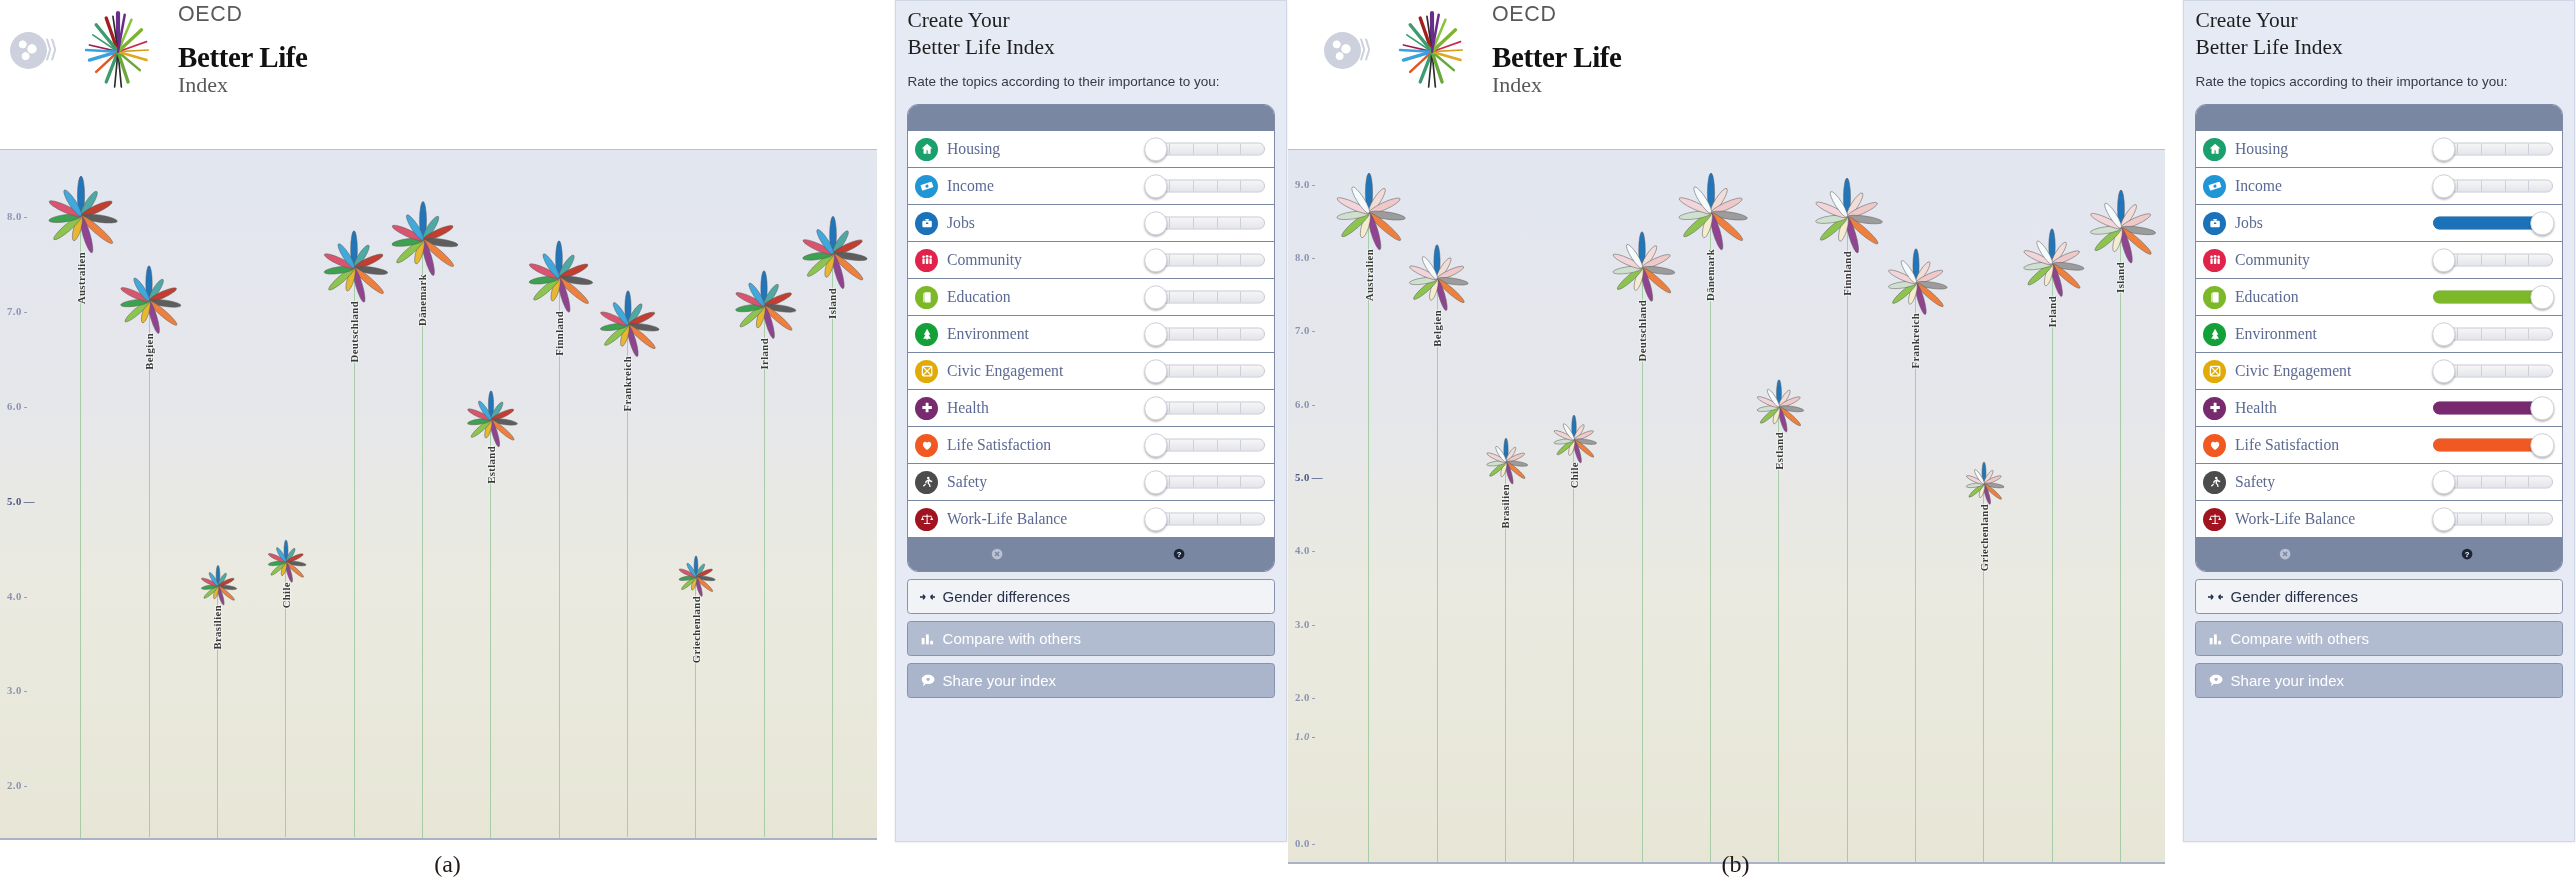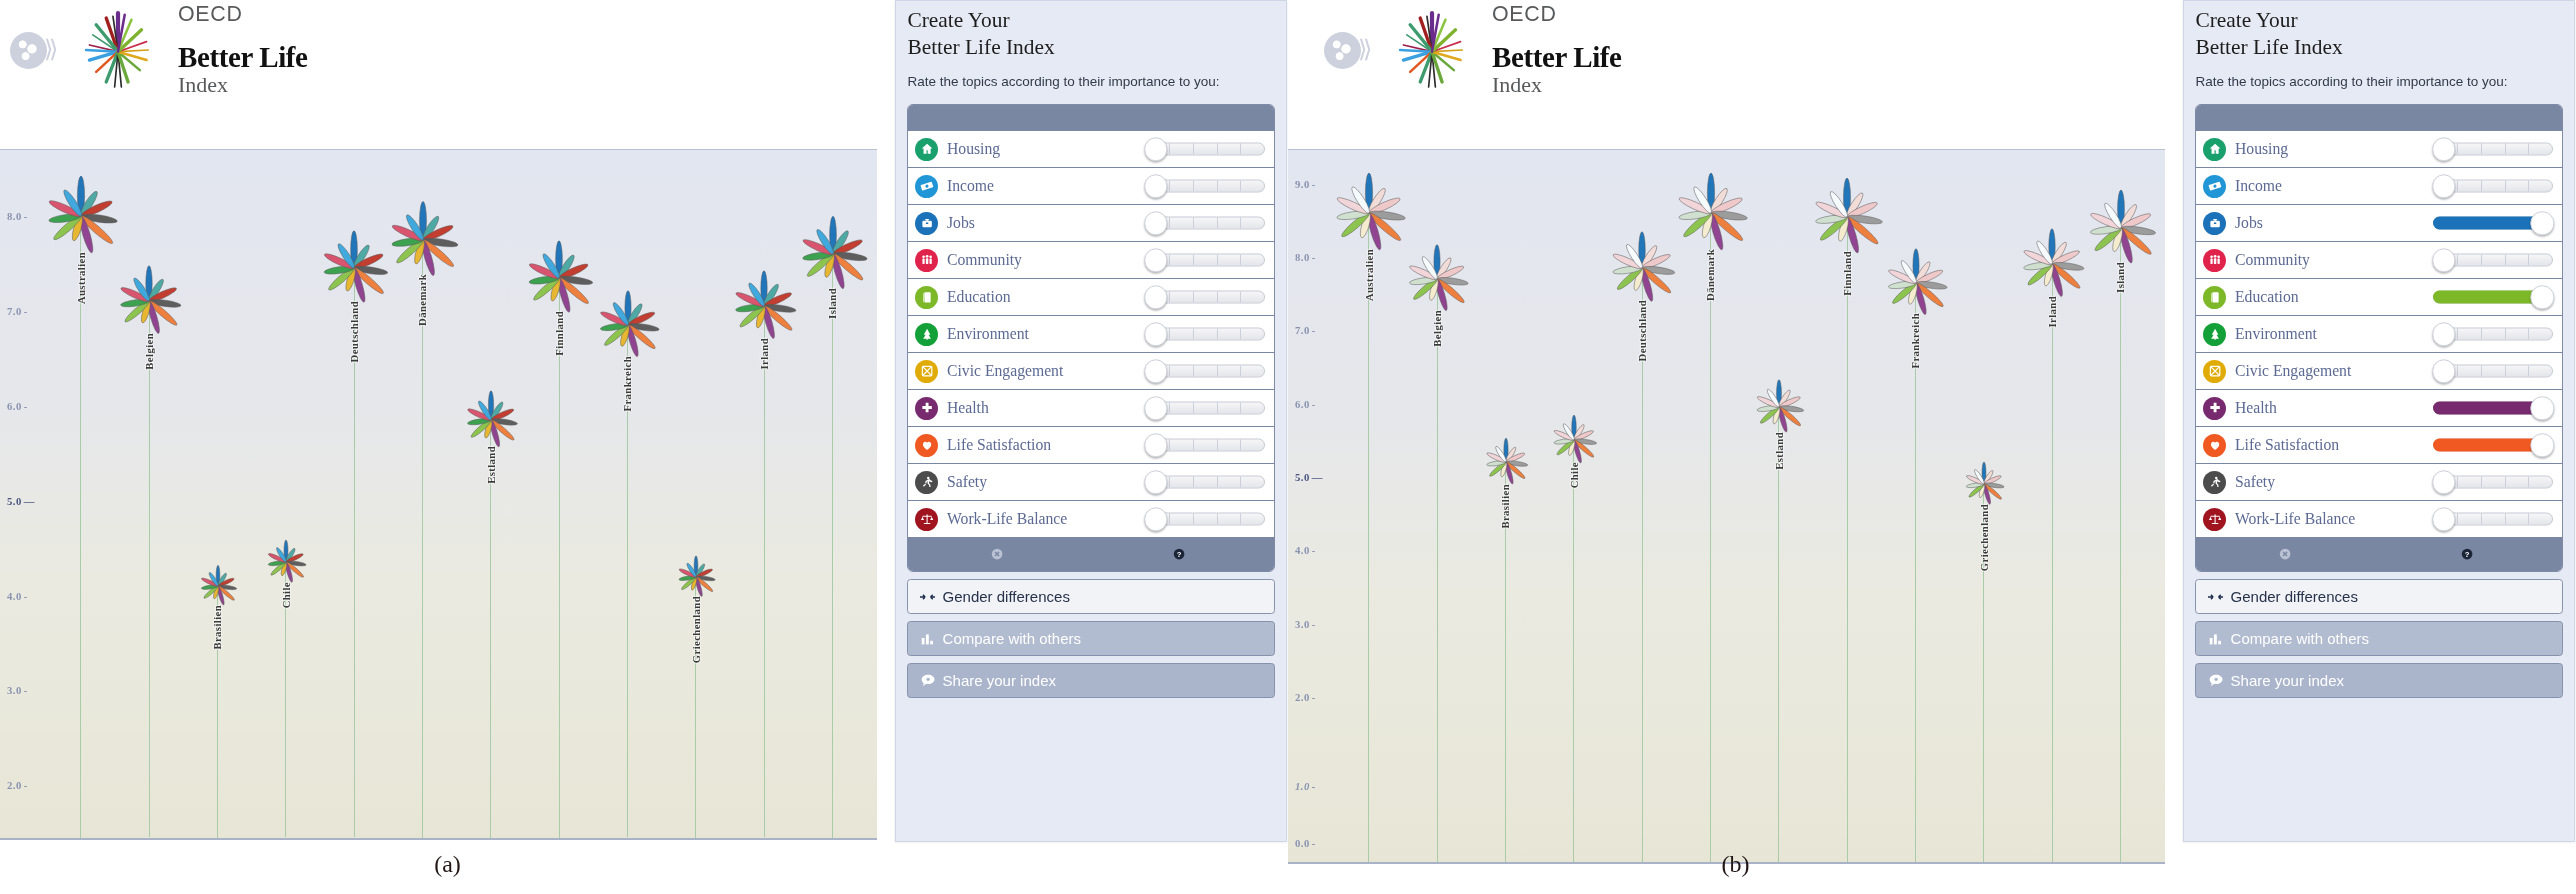--- a/index.html
+++ b/index.html
@@ -41,21 +41,21 @@
   .clabel{position:absolute;font-family:"Liberation Serif",serif;font-weight:bold;color:#3a3a3a;
      white-space:nowrap;writing-mode:vertical-rl;transform:rotate(180deg);font-size:10.7px;
      text-shadow:0 0 2.1px #fff,0 0 2.1px #fff,0 0 1.4px #fff;letter-spacing:0.4px;}
   .flower{position:absolute;transform:translate(-50%,-50%);}
 
   
   .sidebar{position:absolute;background:#e6eaf4;border:0.7px solid #cfd6e6;
      box-shadow:0 0.7px 2.1px rgba(0,0,0,.12);}
   .sb-title{font-family:"Liberation Serif",serif;font-weight:normal;color:#1d1d1d;}
   .sb-sub{color:#333a4a;}
-  .sb-panel{background:#e8ebf2;border:0.7px solid #7f8aa6;border-radius:6px;overflow:hidden;}
+  .sb-panel{background:#e8ebf2;border:0.7px solid #7f8aa6;border-radius:11px;overflow:hidden;}
   .sb-topbar{background:#7a87a3;display:flex;align-items:center;justify-content:flex-end;}
   .sb-topbar .pm{color:#ffffff;font-weight:bold;text-align:center;font-family:"DejaVu Sans",sans-serif;}
   .sb-list{background:#7a87a3;}
   .sb-row{background:#ffffff;display:flex;align-items:center;border-bottom:0.7px solid #7a87a3;}
   .sb-row:last-child{border-bottom:none;}
   .ico{border-radius:50%;flex:0 0 auto;display:flex;align-items:center;justify-content:center;color:#fff;}
   .ico svg{display:block;}
   .sb-label{color:#5c6a93;font-family:"Liberation Serif",serif;flex:1 1 auto;white-space:nowrap;}
   .slider{position:relative;flex:0 0 auto;}
   .slider .track{position:absolute;left:0;top:50%;transform:translateY(-50%);
@@ -942,21 +942,21 @@
     <div class="chart-wrap" style="left:0px;top:149px;width:877px;height:712px;">
       <div class="chart-inner" id="chart-b">
           <div class="ytick" style="top:34px;">9.0<span class="dash">-</span></div>
           <div class="ytick" style="top:107px;">8.0<span class="dash">-</span></div>
           <div class="ytick" style="top:180px;">7.0<span class="dash">-</span></div>
           <div class="ytick" style="top:254px;">6.0<span class="dash">-</span></div>
           <div class="ytick hi" style="top:327px;">5.0<span class="dash">—</span></div>
           <div class="ytick" style="top:400px;">4.0<span class="dash">-</span></div>
           <div class="ytick" style="top:474px;">3.0<span class="dash">-</span></div>
           <div class="ytick" style="top:547px;">2.0<span class="dash">-</span></div>
-          <div class="ytick" style="top:636px;font-style:italic;">1.0<span class="dash">-</span></div>
+          <div class="ytick" style="top:586px;font-style:italic;">1.0<span class="dash">-</span></div>
           <div class="ytick" style="top:693px;">0.0<span class="dash">-</span></div>
           <div class="stem" style="left:80px;top:63px;height:649px;"></div>
           <div class="flower" style="left:81px;top:63px;width:85px;height:85px;"><svg width="85" height="85" viewBox="0 0 120 120">
               <g>
                 <g transform="translate(60,60) rotate(-90)">
                   <ellipse cx="28.223999999999997" cy="0" rx="28.223999999999997" ry="5.1000000000000005" fill="#1b72b8" stroke="#5b5b5b" stroke-width="0.7" opacity="0.97"></ellipse>
                 </g>
                 <g transform="translate(60,60) rotate(-57.27272727272727)">
                   <ellipse cx="20.58" cy="0" rx="20.58" ry="5.1000000000000005" fill="#f3dcd8" stroke="#5b5b5b" stroke-width="0.7" opacity="0.97"></ellipse>
                 </g>

